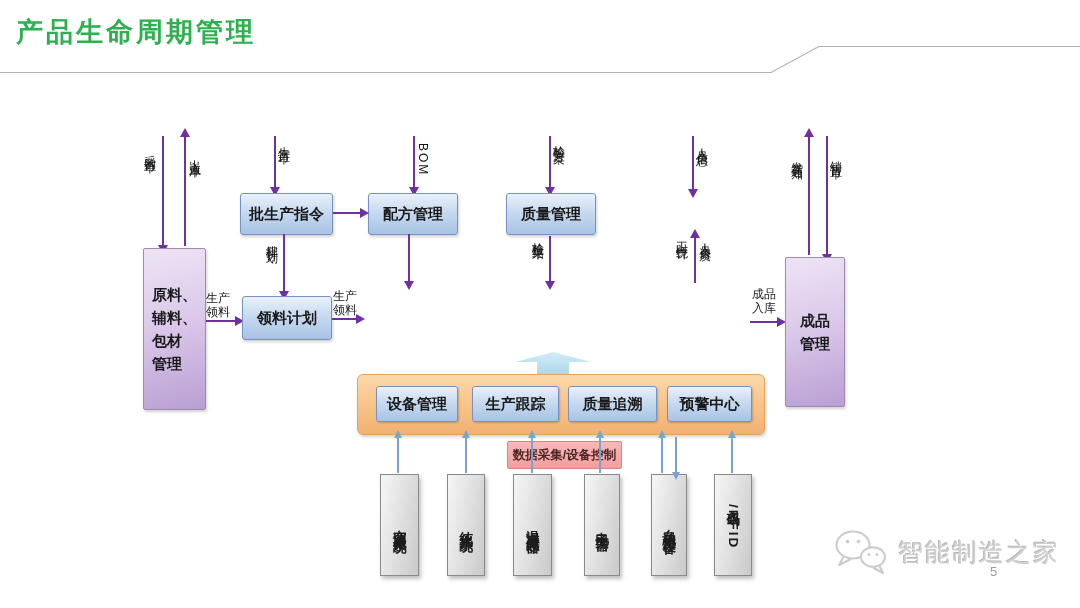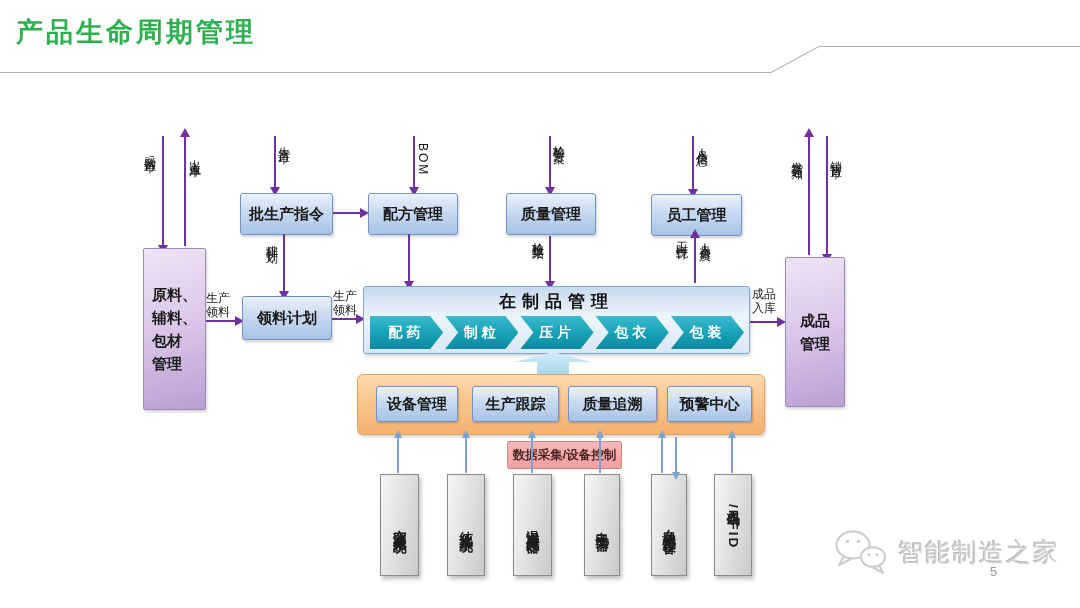--- a/index.html
+++ b/index.html
@@ -107,21 +107,20 @@
   <div class="vlabel" style="left:696px;top:139px">人员信息</div>
 
   <div class="pv au" style="left:808px;top:136px;height:119px"></div>
   <div class="vlabel" style="left:791px;top:152px">发货通知</div>
   <div class="pv ad" style="left:826px;top:136px;height:119px"></div>
   <div class="vlabel" style="left:830px;top:152px">销售订单</div>
 
   <div class="bluebox" style="left:240px;top:193px;width:91px;height:40px">批生产指令</div>
   <div class="bluebox" style="left:368px;top:193px;width:88px;height:40px">配方管理</div>
   <div class="bluebox" style="left:506px;top:193px;width:88px;height:40px">质量管理</div>
-  <div class="bluebox" style="left:651px;top:194px;width:89px;height:40px">员工管理</div>
 
   <div class="ph ar" style="left:333px;top:212px;width:28px"></div>
 
   <div class="pv ad" style="left:283px;top:234px;height:58px"></div>
   <div class="vlabel" style="left:266px;top:236px">排程计划</div>
 
   <div class="pv ad" style="left:408px;top:234px;height:48px"></div>
 
   <div class="pv ad" style="left:549px;top:236px;height:46px"></div>
   <div class="vlabel" style="left:532px;top:233px">检验结果</div>
@@ -136,40 +135,20 @@
 管理</div>
 
   <div class="ph ar" style="left:206px;top:320px;width:30px"></div>
   <div class="hlabel" style="left:206px;top:291px;width:34px">生产
 领料</div>
   <div class="bluebox" style="left:242px;top:296px;width:88px;height:42px">领料计划</div>
   <div class="ph ar" style="left:332px;top:318px;width:25px"></div>
   <div class="hlabel" style="left:333px;top:289px;width:34px">生产
 领料</div>
 
-  <div class="wipbox" style="left:363px;top:286px;width:385px;height:66px">
-    <div class="wiptitle">在制品管理</div>
-    <div class="chevband">
-      <div class="chev first">
-          <span>配药</span>
-        </div>
-      <div class="chev">
-          <span>制粒</span>
-        </div>
-      <div class="chev">
-          <span>压片</span>
-        </div>
-      <div class="chev">
-          <span>包衣</span>
-        </div>
-      <div class="chev">
-          <span>包装</span>
-        </div>
-    </div>
-  </div>
 
   <div class="ph ar" style="left:750px;top:321px;width:28px"></div>
   <div class="hlabel" style="left:752px;top:287px;width:34px">成品
 入库</div>
   <div class="lavbox" style="left:785px;top:257px;width:58px;height:148px;text-align:center;justify-content:center">成品
 管理</div>
 
   <div class="blockarrow" style="left:515px;top:352px;width:76px;height:23px"></div>
 
   <div class="orangepanel" style="left:357px;top:374px;width:406px;height:59px">

